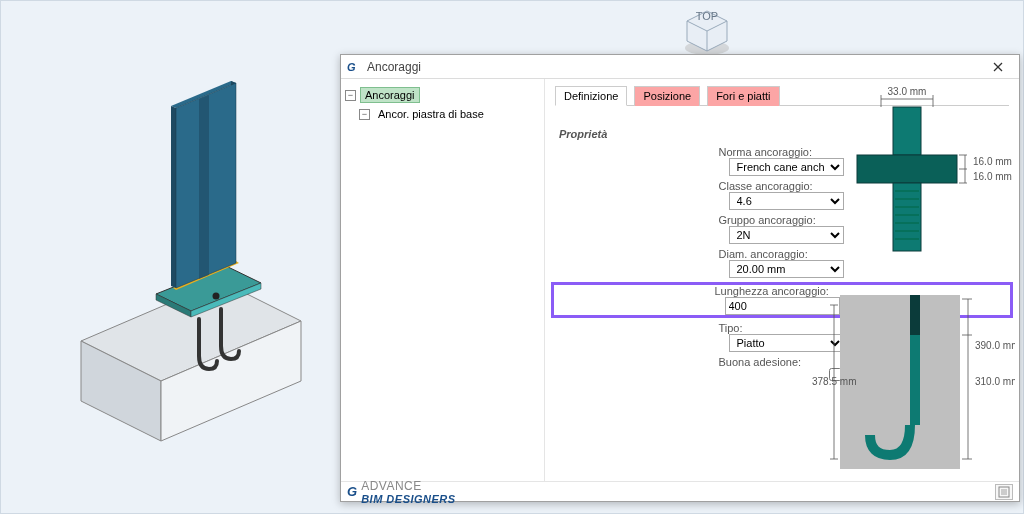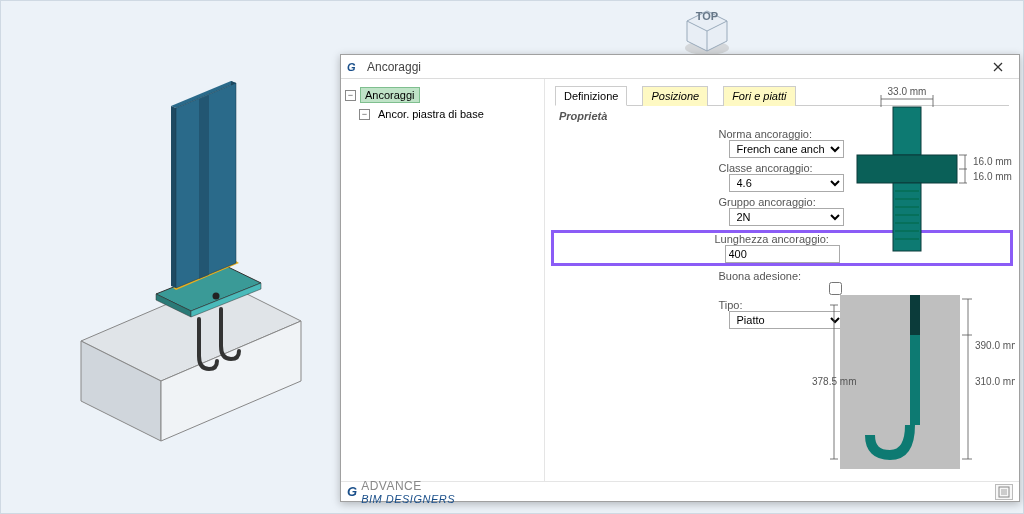--- a/index.html
+++ b/index.html
@@ -3,21 +3,21 @@
 <meta charset="utf-8">
 <style>
 * { box-sizing: border-box; margin: 0; padding: 0; font-family: "Segoe UI", Tahoma, sans-serif; font-size: 11px; }
 body { background: #e9eef3; width: 1024px; height: 514px; position: relative; overflow: hidden; }
 
 
 .viewport { position: absolute; top: 0; left: 0; right: 0; bottom: 0; background: #ecf2f8; border: 1px solid #cfd9e3; }
 .viewport-inner { position: absolute; left: 60px; top: 60px; }
 
 
-.viewcube { position: absolute; top: 5px; right: 286px; width: 60px; height: 55px; font-weight: bold; }
+.viewcube { position: absolute; top: 5px; right: 286px; width: 60px; height: 55px; }
 .viewcube svg { width: 60px; height: 55px; }
 
 
 .dialog { position: absolute; left: 340px; top: 54px; width: 680px; height: 448px; background: #fff; border: 1px solid #a0a0a0; box-shadow: 0 2px 8px rgba(0,0,0,.25); }
 .titlebar { display: flex; align-items: center; height: 24px; padding: 0 4px 0 6px; border-bottom: 1px solid #dcdcdc; }
 .titlebar .appicon { width: 14px; height: 14px; margin-right: 6px; }
 .titlebar .title { flex: 1; color: #444; font-size: 12px; }
 .titlebar .close { width: 34px; height: 22px; display: flex; align-items: center; justify-content: center; }
 .titlebar .close svg { width: 10px; height: 10px; }
 
@@ -26,47 +26,47 @@
 
 .treepanel { width: 204px; border-right: 1px solid #e5e5e5; padding: 6px 4px; }
 .tree-row { display: flex; align-items: center; padding: 2px 0 2px 0; white-space: nowrap; }
 .tree-row .expander { width: 11px; height: 11px; border: 1px solid #888; display: inline-flex; align-items: center; justify-content: center; margin-right: 4px; font-size: 9px; line-height: 1; color: #555; background: #fff; }
 .tree-row .label { padding: 1px 4px; }
 .tree-row .label.sel { background: #bfe3c7; border: 1px solid #7fbf8f; }
 .tree-row .cb { width: 12px; height: 12px; border: 1px solid #888; margin-right: 4px; display: inline-block; background: #fff; }
 
 
 .mainpanel { flex: 1; padding: 6px 10px 4px 10px; position: relative; }
-.tabs { display: flex; gap: 16px; border-bottom: 1px solid #ccc; }
+.tabs { display: flex; gap: 8px; border-bottom: 1px solid #ccc; }
 .tab { padding: 3px 8px; border: 1px solid #ccc; border-bottom: none; background: #fff; position: relative; top: 1px; margin-right: -1px; }
 .tab.active { background: #fff; border-bottom: 1px solid #fff; }
-.tab:not(.active) { background: #fef9c3; font-style: italic; }
-
-.propgroup { margin-top: 4px; }
+.tab:not(.active) { background: #fca5a5; }
+
+.propgroup { margin-top: 22px; }
 .propgroup .gtitle { font-weight: bold; font-style: italic; margin-bottom: 6px; padding-left: 4px; color: #555; }
 .proprow { display: flex; align-items: center; margin-bottom: 4px; padding-left: 8px; flex-direction: column; }
 .proprow .plabel { width: 135px; color: #555; }
 .proprow .pctrl { width: 115px; }
 .proprow select, .proprow input[type=text] { width: 100%; height: 18px; border: 1px solid #aaa; padding: 0 3px; font-size: 11px; background: #fff; }
 .proprow input[type=checkbox] { width: 13px; height: 13px; }
 .proprow .checkbox-holder { width: 115px; display: flex; justify-content: flex-end; padding-right: 2px; }
 
 .hl { border: 3px solid #8b5cf6; padding: 0px 2px; margin-left: -4px; margin-right: -4px; }
 
 
 .diag-top { position: absolute; top: 6px; right: 4px; width: 180px; height: 170px; }
 .diag-bot { position: absolute; bottom: 4px; right: 4px; width: 205px; height: 190px; }
 .dimtext { font-size: 10px; fill: #555; }
 
 
 .bottombar { height: 20px; border-top: 1px solid #e5e5e5; display: flex; align-items: center; padding: 0 6px; justify-content: space-between; }
 .brand { display: flex; align-items: center; gap: 4px; color: #444; }
 .brand .g { font-style: italic; font-weight: bold; color: #1a4f8a; font-size: 13px; }
 .brand .txt1 { font-size: 12px; letter-spacing: 0.5px; color: #888; }
-.brand .txt2 { font-weight: normal; font-style: italic; font-size: 11px; color: #1a4f8a; letter-spacing: 0.5px; }
+.brand .txt2 { font-weight: bold; font-style: italic; font-size: 11px; color: #1a4f8a; letter-spacing: 0.5px; }
 .helpbtn { width: 18px; height: 16px; border: 1px solid #bbb; display: flex; align-items: center; justify-content: center; background: #f7f7f7; }
 </style>
 </head>
 <body>
 
 <div class="viewport">
   <div class="viewport-inner">
     <svg width="260" height="400" viewBox="0 0 260 400">
 
       <polygon points="20,280 160,220 240,260 100,320" fill="#e0e4e8" stroke="#888" stroke-width="1"></polygon>
@@ -148,35 +148,39 @@
           <div class="pctrl"><select><option>French cane anchor</option></select></div>
         </div>
         <div class="proprow">
           <div class="plabel">Classe ancoraggio:</div>
           <div class="pctrl"><select><option>4.6</option></select></div>
         </div>
         <div class="proprow">
           <div class="plabel">Gruppo ancoraggio:</div>
           <div class="pctrl"><select><option>2N</option></select></div>
         </div>
+        <div class="proprow">
+          <div class="plabel">Diam. ancoraggio:</div>
+          <div class="pctrl"><select><option>20.00 mm</option></select></div>
+        </div>
 
         <div class="proprow hl">
           <div class="plabel">Lunghezza ancoraggio:</div>
           <div class="pctrl"><input type="text" value="400" style=""></div>
         </div>
 
+        <div class="proprow">
+          <div class="plabel">Tipo:</div>
+          <div class="pctrl"><select><option>Piatto</option></select></div>
+        </div>
         <div class="proprow">
           <div class="plabel">Buona adesione:</div>
           <div class="checkbox-holder">
               <input type="checkbox" style="">
             </div>
-        </div>
-        <div class="proprow">
-          <div class="plabel">Tipo:</div>
-          <div class="pctrl"><select><option>Piatto</option></select></div>
         </div>
       </div>
 
       <div class="diag-top">
         <svg viewBox="0 0 180 170">
 
           <text x="72" y="10" class="dimtext" text-anchor="middle">33.0 mm</text>
           <line x1="46" y1="14" x2="98" y2="14" stroke="#555" stroke-width="0.8"></line>
           <line x1="46" y1="10" x2="46" y2="22" stroke="#555" stroke-width="0.8"></line>
           <line x1="98" y1="10" x2="98" y2="22" stroke="#555" stroke-width="0.8"></line>

